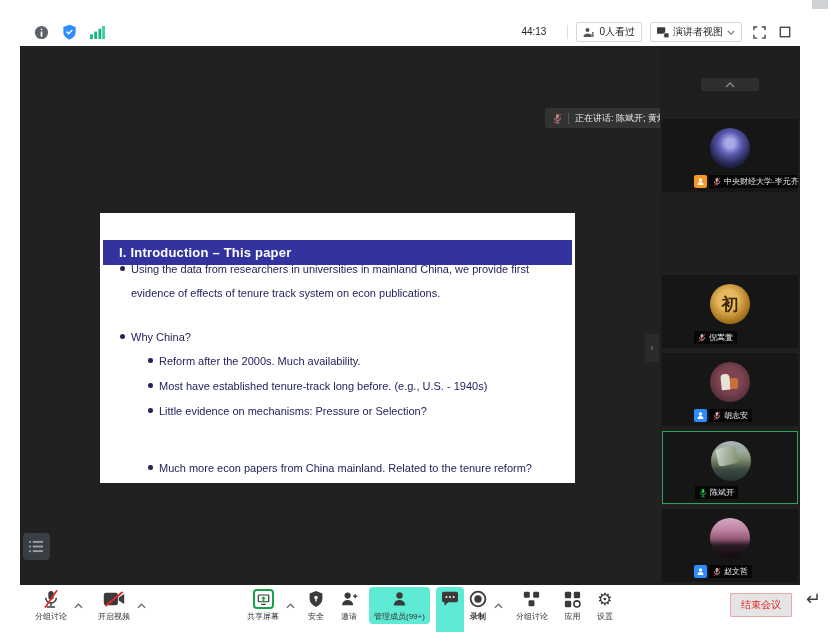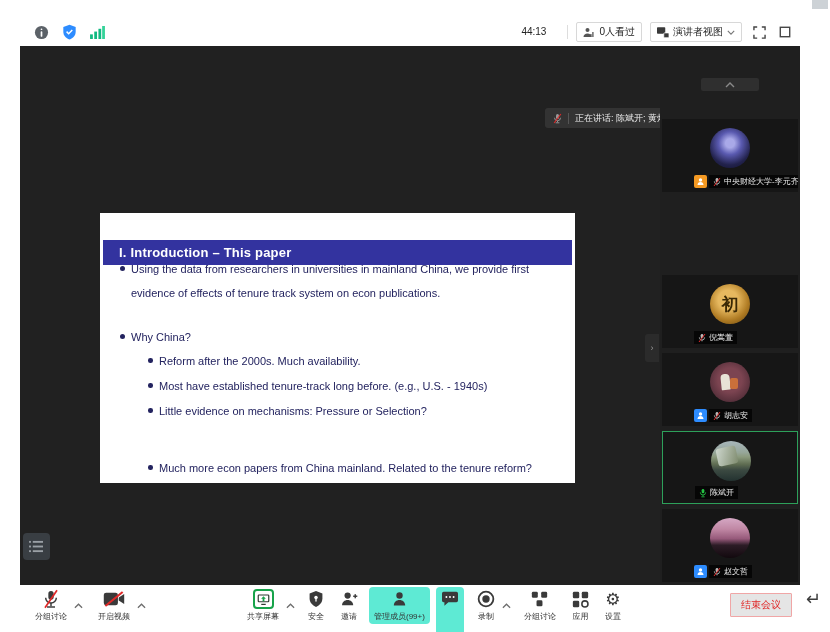--- a/index.html
+++ b/index.html
@@ -401,21 +401,21 @@
             <svg width="18" height="16" viewBox="0 0 22 20">
                 <path d="M3 1h16a2 2 0 0 1 2 2v9a2 2 0 0 1-2 2H9l-5 4.5V14H3a2 2 0 0 1-2-2V3a2 2 0 0 1 2-2z" fill="#3a3a3a"></path>
                 <circle cx="6.5" cy="7.5" r="1.2" fill="#fff"></circle>
                 <circle cx="11" cy="7.5" r="1.2" fill="#fff"></circle>
                 <circle cx="15.5" cy="7.5" r="1.2" fill="#fff"></circle>
               </svg>
           </span>
           <span>聊天</span>
         </div>
 
-        <div class="titem" style="margin-left:8px;">
+        <div class="titem" style="margin-left:0;font-weight:bold;">
           <span class="ticon">
             <svg width="18" height="18" viewBox="0 0 22 22">
                 <circle cx="11" cy="11" r="9" fill="none" stroke="#3a3a3a" stroke-width="2.2"></circle>
                 <circle cx="11" cy="11" r="4.5" fill="#3a3a3a"></circle>
               </svg>
           </span>
           <span>录制</span>
         </div>
         <span class="caret"><svg width="9" height="6" viewBox="0 0 10 6">
               <path d="M1 5l4-4 4 4" stroke="#6d6d6d" stroke-width="1.4" fill="none"></path>

